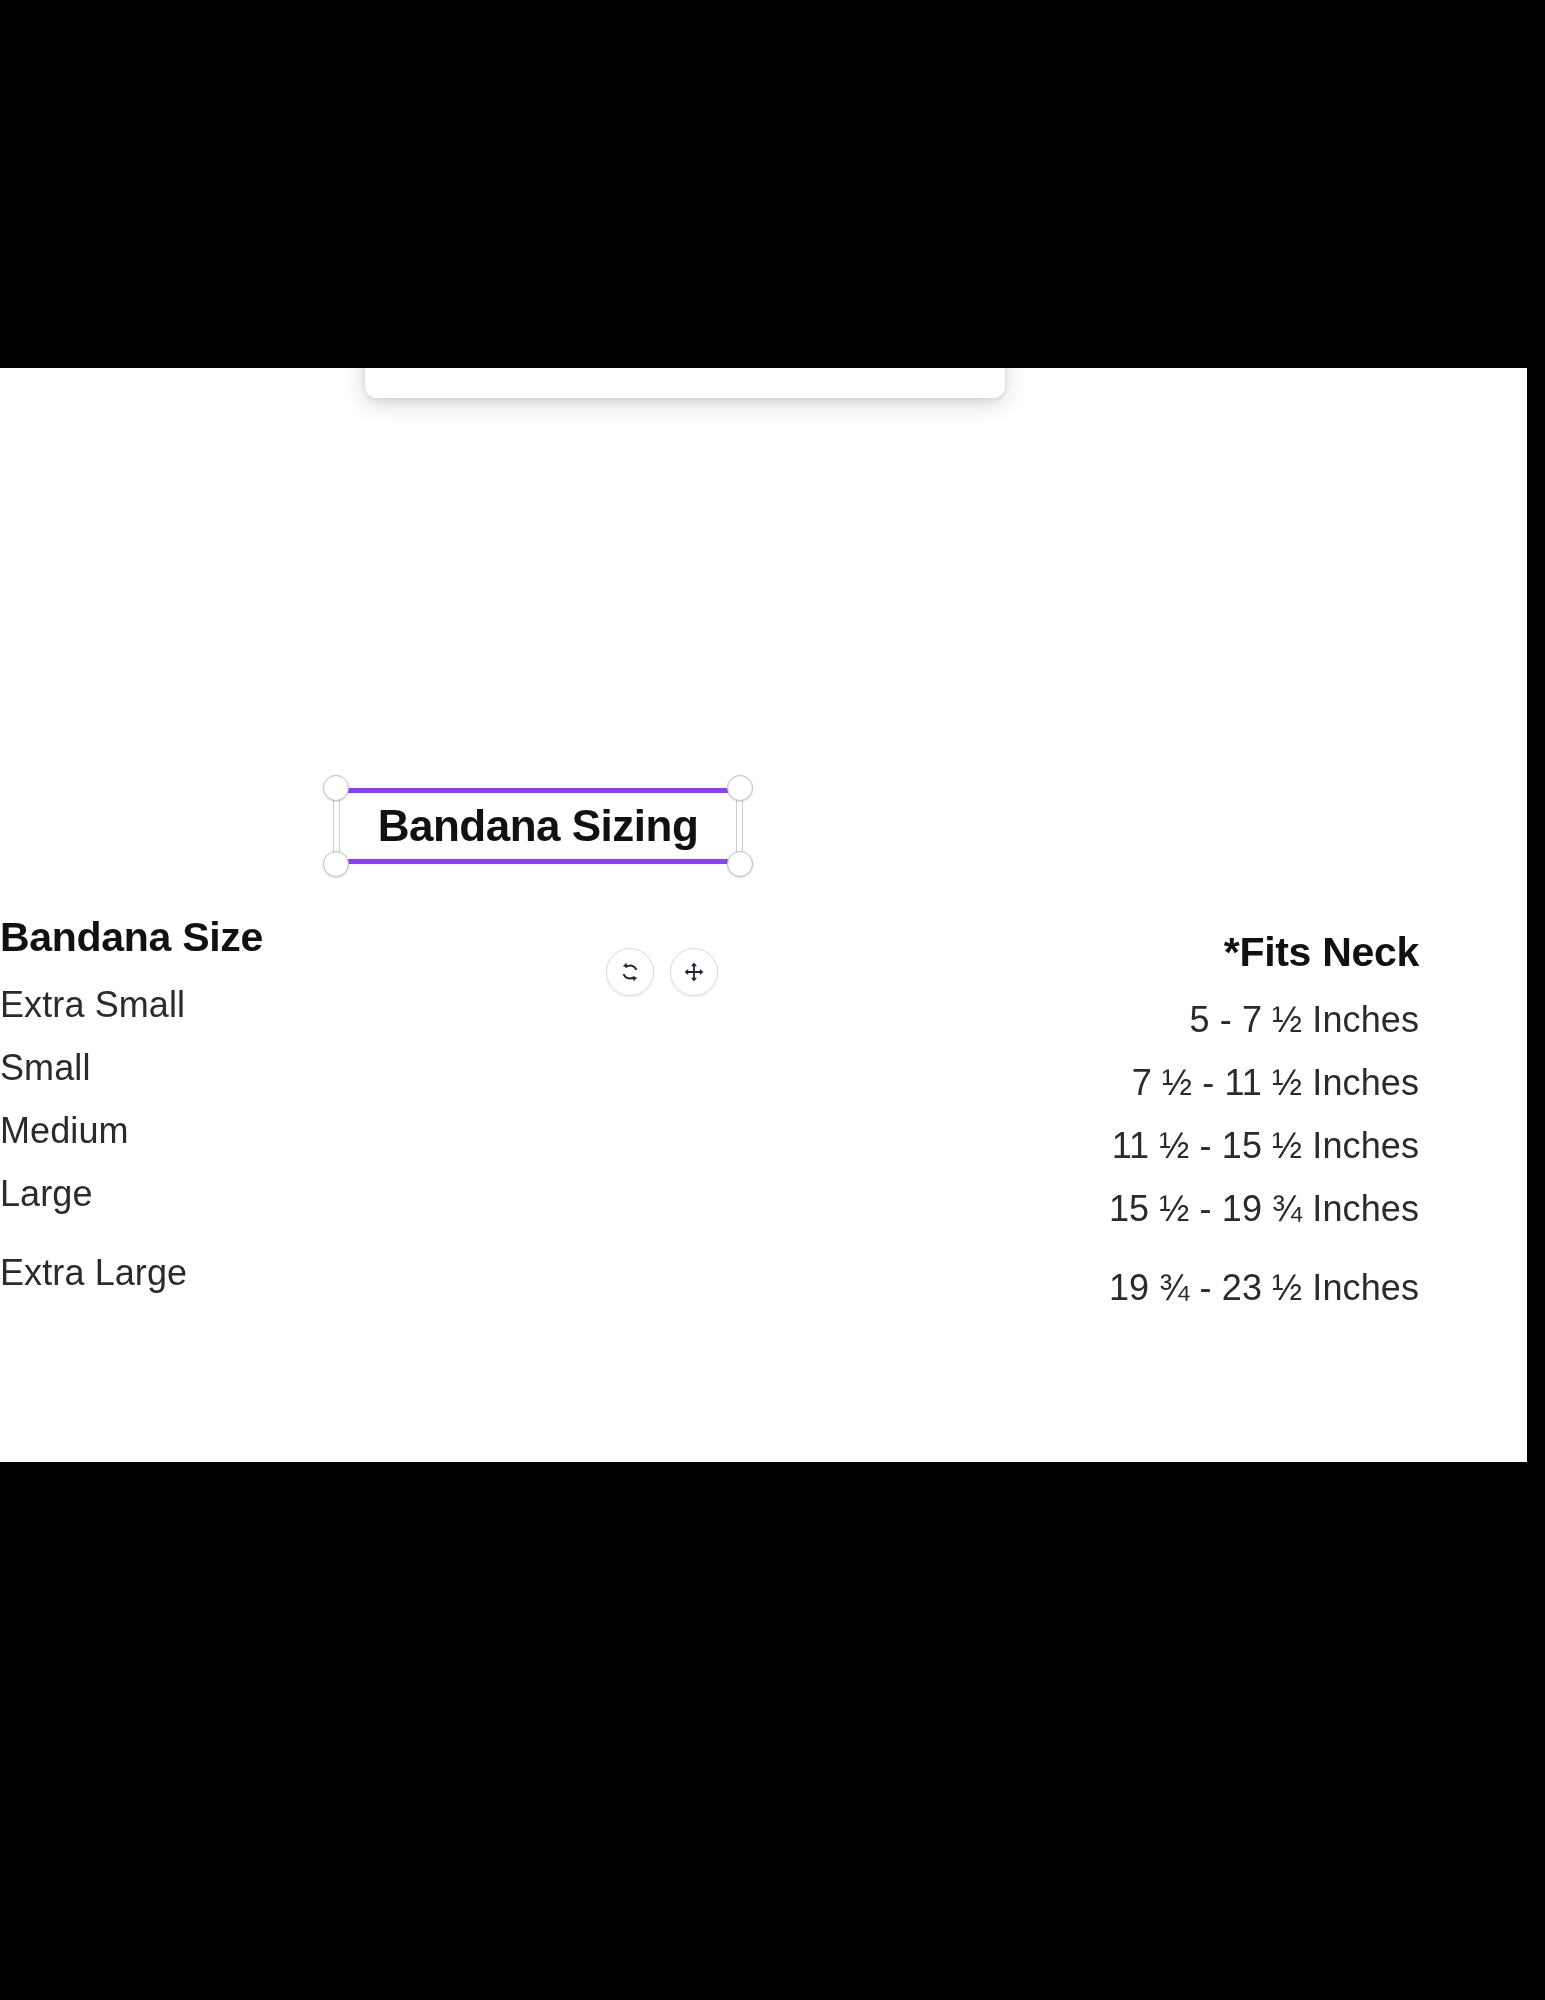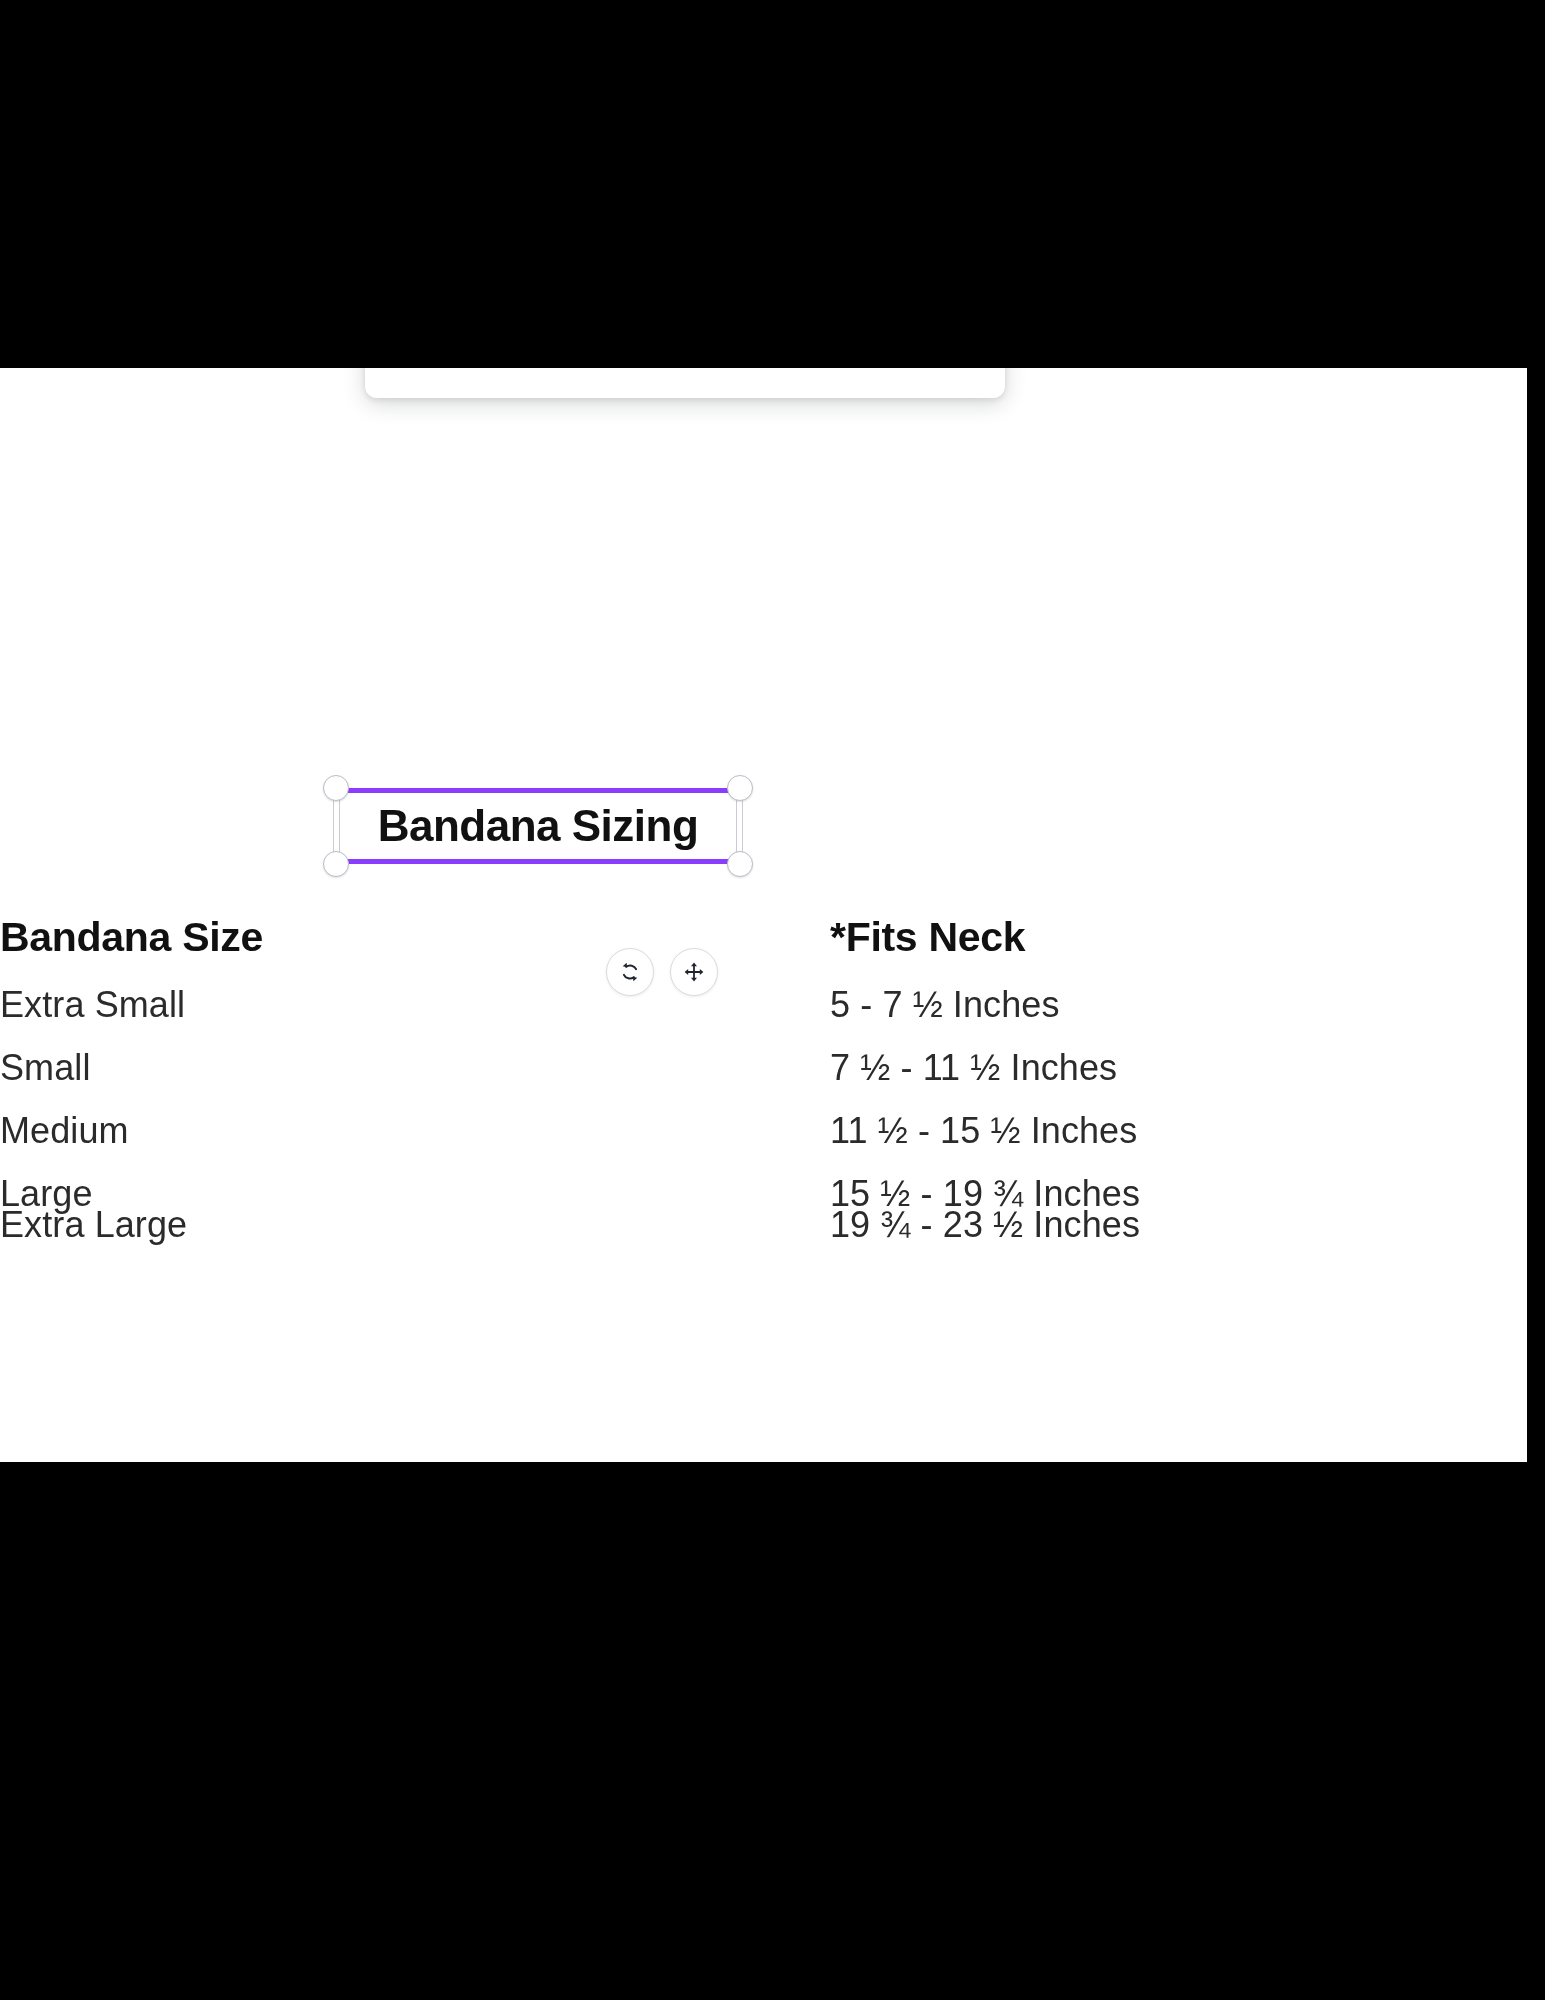--- a/index.html
+++ b/index.html
@@ -131,22 +131,24 @@
     width: 1527px;
     display: flex;
   }
   .col-size {
     width: 830px;
     box-sizing: border-box;
     text-align: left;
   }
   .col-neck {
     flex: 1;
-    padding-right: 72px;
-    box-sizing: border-box;
+    padding-right: 108px;
+    box-sizing: border-box;
+    text-align: right;
+    margin-top: 15px;
   }
   .head-text {
     font-size: 41px;
     font-weight: 700;
     color: #111111;
     letter-spacing: -0.3px;
     white-space: nowrap;
   }
   .body-text {
     font-size: 36px;
@@ -245,21 +247,21 @@
 
       <div class="row" style="top:805px;">
         <div class="col-size">
           <span class="body-text">Large</span>
         </div>
         <div class="col-neck">
           <span class="body-text">15 ½ - 19 ¾ Inches</span>
         </div>
       </div>
 
-      <div class="row" style="top:836px;">
+      <div class="row" style="top:884px;">
         <div class="col-size">
           <span class="body-text">Extra Large</span>
         </div>
         <div class="col-neck">
           <span class="body-text">19 ¾ - 23 ½ Inches</span>
         </div>
       </div>
 
     </div>
 

